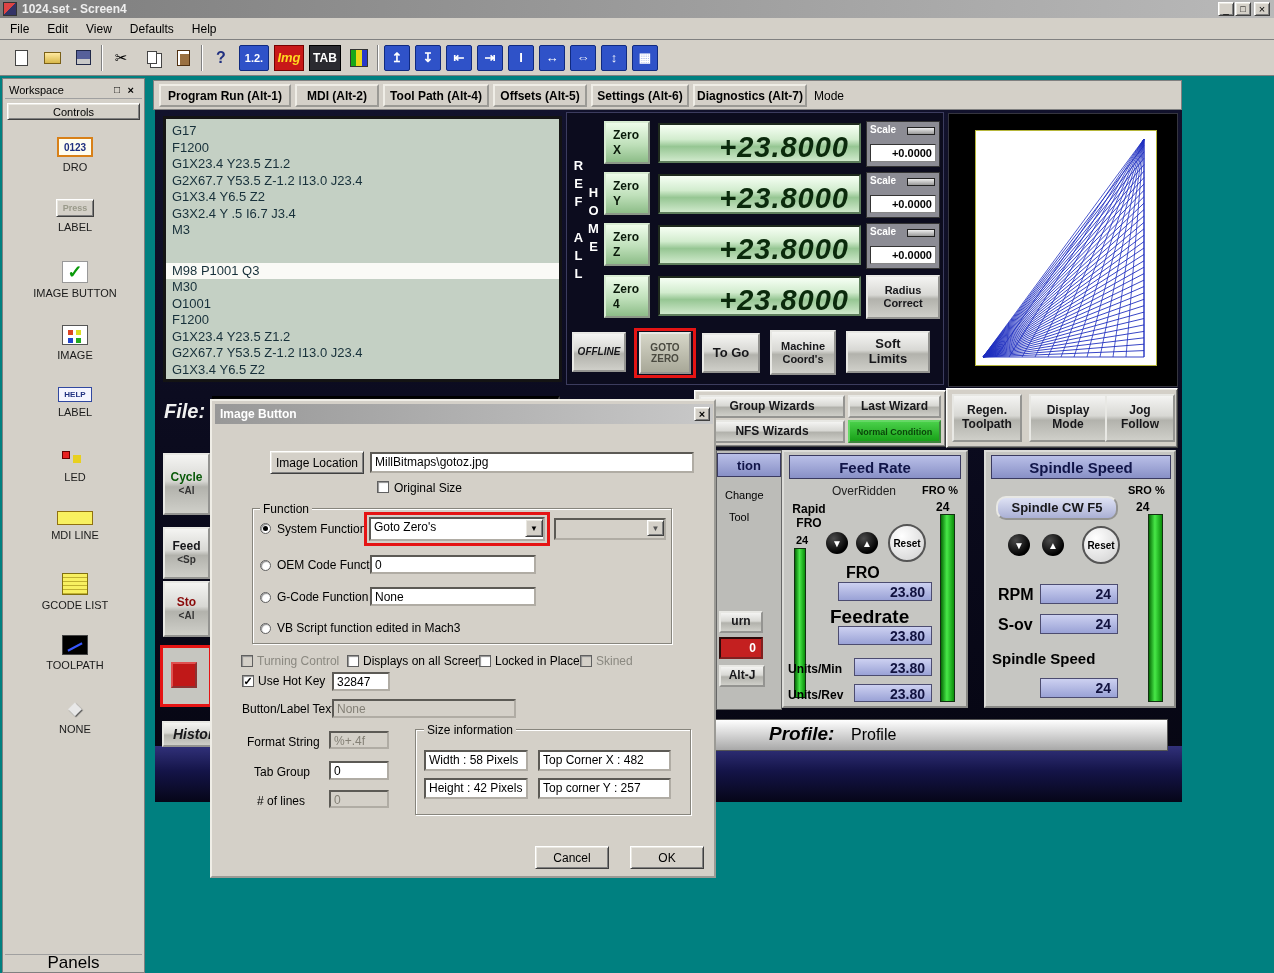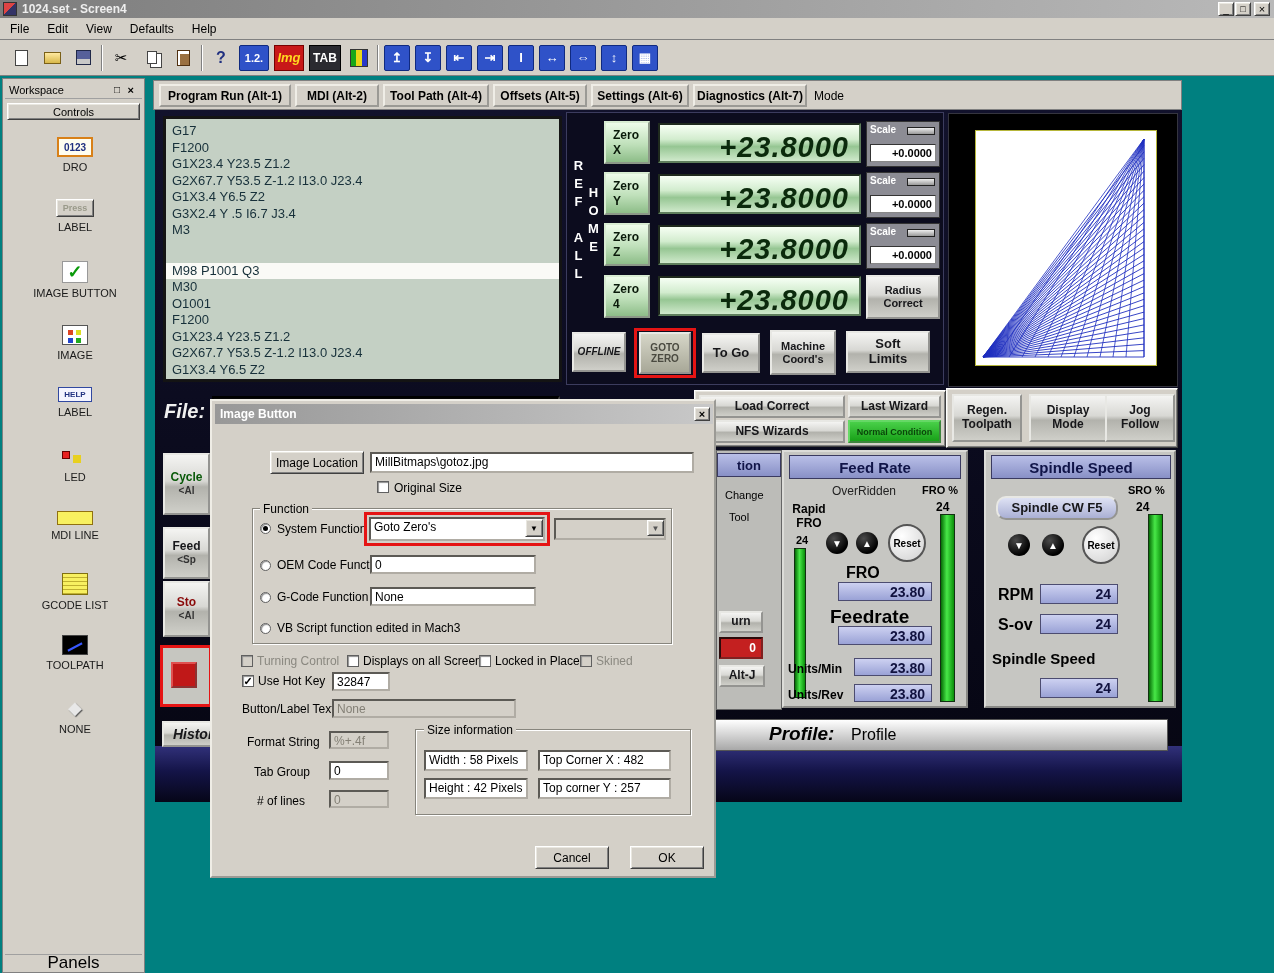--- a/index.html
+++ b/index.html
@@ -353,21 +353,21 @@
         <line x1="124" y1="226" x2="168" y2="8" stroke="#2030c0" stroke-width="0.8"></line>
         <line x1="137" y1="226" x2="168" y2="8" stroke="#2030c0" stroke-width="0.8"></line>
         <line x1="150" y1="226" x2="168" y2="8" stroke="#2030c0" stroke-width="0.8"></line>
         <line x1="168" y1="226" x2="168" y2="8" stroke="#2030c0" stroke-width="1.4"></line>
       </svg>
   </div>
 </div>
 
 <div class="abs out" style="left:694px;top:390px;width:252px;height:57px;">
   <div class="abs mb" style="left:4px;top:4px;width:146px;height:23px;font-size:12px;">
-      <span>Load Correct</span>
+      <span>Group Wizards</span>
     </div>
   <div class="abs mb" style="left:153px;top:4px;width:93px;height:23px;font-size:12px;">
       <span>Last Wizard</span>
     </div>
   <div class="abs mb" style="left:4px;top:29px;width:146px;height:23px;font-size:12px;">
       <span>NFS Wizards</span>
     </div>
   <div class="abs" style="left:153px;top:29px;width:93px;height:23px;background:linear-gradient(#49d049,#18a018);border:2px outset #66d866;color:#0a460a;font-weight:bold;font-size:9px;display:flex;align-items:center;justify-content:center;">
       <span>Normal Condition</span>
     </div>

